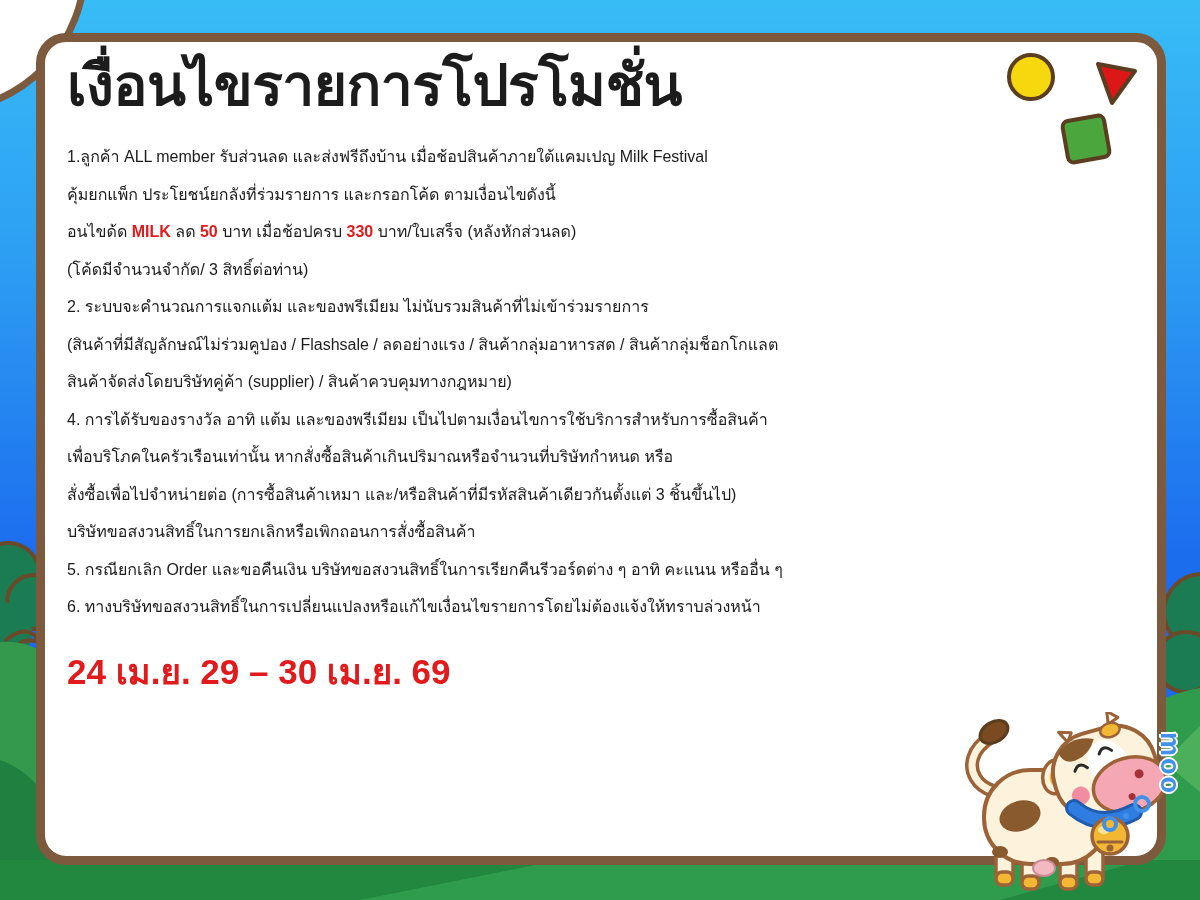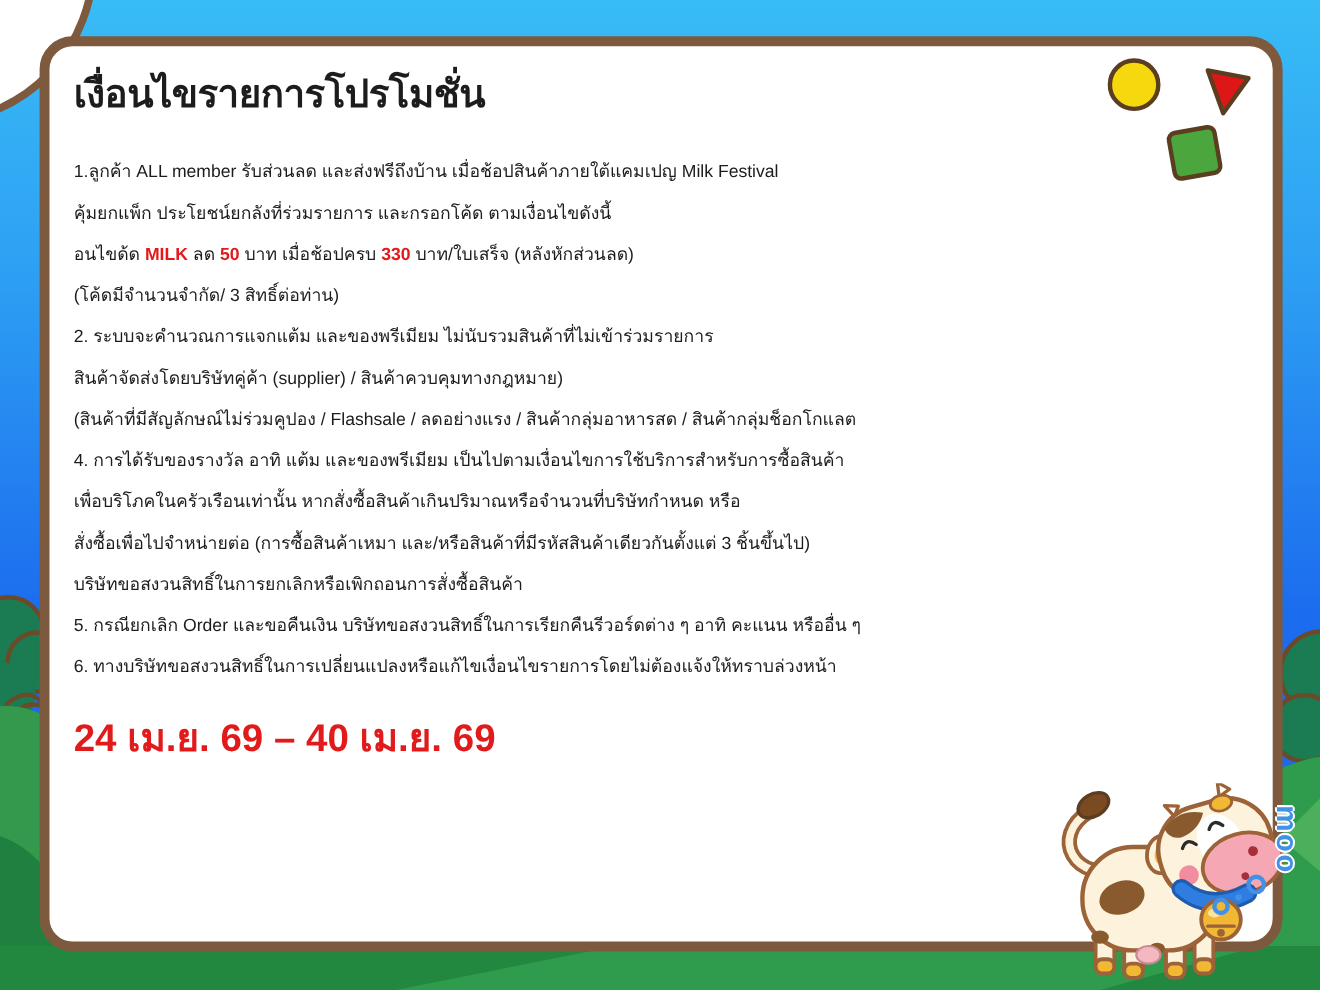--- a/index.html
+++ b/index.html
@@ -10,21 +10,21 @@
     --cow-body:#fdf3dc; --cow-spot:#8a5a2f; --cow-pink:#f5a8b4; --cow-collar:#2f7de0; --cow-gold:#f2b834;
   }
   html,body{margin:0;padding:0;}
   body{font-family:"Liberation Sans","DejaVu Sans",sans-serif;}
   .stage{position:relative;width:1200px;height:900px;overflow:hidden;
          background:linear-gradient(180deg,var(--sky-top) 0%, #2d9ff3 28%, var(--sky-bottom) 62%, #1b66ee 100%);}
   .scenery{position:absolute;left:0;top:0;z-index:1;}
   .card{position:absolute;left:36px;top:33px;width:1130px;height:832px;box-sizing:border-box;
         background:var(--card-bg);border:9px solid var(--card-border);border-radius:30px;
         padding:14px 22px 0 22px;z-index:2;}
-  .title{margin:0;font-size:35px;line-height:60px;font-weight:800;color:var(--text);letter-spacing:-0.5px;font-family:Liberation Serif, serif;}
+  .title{margin:0;font-size:57px;line-height:60px;font-weight:800;color:var(--text);letter-spacing:-0.5px;font-family:Liberation Serif, serif;}
   .terms{margin-top:22px;}
   .terms p{margin:0;font-size:16px;line-height:37.5px;font-weight:500;color:var(--text);white-space:nowrap;}
   .terms .accent{color:var(--accent-red);font-weight:700;}
   .period{margin-top:26px;font-size:35px;line-height:40px;font-weight:800;color:var(--accent-red);}
   .deco-shapes{position:absolute;left:995px;top:45px;z-index:3;}
   .cow-wrap{position:absolute;left:928px;top:712px;z-index:4;}
   .moo{position:absolute;left:1138px;top:748px;z-index:5;transform:rotate(90deg);transform-origin:center;
        font-size:27px;font-weight:800;color:var(--moo-blue);letter-spacing:2px;
        text-shadow:-2px 0 #fff,2px 0 #fff,0 -2px #fff,0 2px #fff,-1px -1px #fff,1px 1px #fff;}
   .moo-bubbles{position:absolute;left:1090px;top:790px;z-index:5;}
@@ -61,30 +61,30 @@
   </svg>
 
   <div class="card">
     <h1 class="title">เงื่อนไขรายการโปรโมชั่น</h1>
     <div class="terms">
         <p><span>1.ลูกค้า ALL member รับส่วนลด และส่งฟรีถึงบ้าน เมื่อช้อปสินค้าภายใต้แคมเปญ Milk Festival</span></p>
         <p><span>คุ้มยกแพ็ก ประโยชน์ยกลังที่ร่วมรายการ และกรอกโค้ด ตามเงื่อนไขดังนี้</span></p>
         <p><span>อนไขด้ด </span><span class="accent">MILK</span><span> ลด </span><span class="accent">50</span><span> บาท เมื่อช้อปครบ </span><span class="accent">330</span><span> บาท/ใบเสร็จ (หลังหักส่วนลด)</span></p>
         <p><span>(โค้ดมีจำนวนจำกัด/ 3 สิทธิ์ต่อท่าน)</span></p>
         <p><span>2. ระบบจะคำนวณการแจกแต้ม และของพรีเมียม ไม่นับรวมสินค้าที่ไม่เข้าร่วมรายการ</span></p>
+        <p><span> (สินค้าที่มีสัญลักษณ์ไม่ร่วมคูปอง / Flashsale / ลดอย่างแรง / สินค้ากลุ่มอาหารสด / สินค้ากลุ่มช็อกโกแลต</span></p>
         <p><span>สินค้าจัดส่งโดยบริษัทคู่ค้า (supplier) / สินค้าควบคุมทางกฎหมาย)</span></p>
-        <p><span> (สินค้าที่มีสัญลักษณ์ไม่ร่วมคูปอง / Flashsale / ลดอย่างแรง / สินค้ากลุ่มอาหารสด / สินค้ากลุ่มช็อกโกแลต</span></p>
         <p><span>4. การได้รับของรางวัล อาทิ แต้ม และของพรีเมียม เป็นไปตามเงื่อนไขการใช้บริการสำหรับการซื้อสินค้า</span></p>
         <p><span>เพื่อบริโภคในครัวเรือนเท่านั้น หากสั่งซื้อสินค้าเกินปริมาณหรือจำนวนที่บริษัทกำหนด หรือ</span></p>
         <p><span>สั่งซื้อเพื่อไปจำหน่ายต่อ (การซื้อสินค้าเหมา และ/หรือสินค้าที่มีรหัสสินค้าเดียวกันตั้งแต่ 3 ชิ้นขึ้นไป)</span></p>
         <p><span>บริษัทขอสงวนสิทธิ์ในการยกเลิกหรือเพิกถอนการสั่งซื้อสินค้า</span></p>
         <p><span>5. กรณียกเลิก Order และขอคืนเงิน บริษัทขอสงวนสิทธิ์ในการเรียกคืนรีวอร์ดต่าง ๆ อาทิ คะแนน หรืออื่น ๆ</span></p>
         <p><span>6. ทางบริษัทขอสงวนสิทธิ์ในการเปลี่ยนแปลงหรือแก้ไขเงื่อนไขรายการโดยไม่ต้องแจ้งให้ทราบล่วงหน้า</span></p>
       </div>
-    <div class="period">24 เม.ย. 69 – 40 เม.ย. 69</div>
+    <div class="period">24 เม.ย. 29 – 30 เม.ย. 69</div>
   </div>
 
   <svg class="deco-shapes" width="160" height="125" viewBox="0 0 160 125">
     <circle cx="36" cy="32" r="22" fill="var(--shape-yellow)" stroke="var(--outline-brown)" stroke-width="4"></circle>
     <path d="M103,19 L140,26 L117,58 Z" fill="var(--shape-red)" stroke="var(--outline-brown)" stroke-width="4" stroke-linejoin="round"></path>
     <rect x="70" y="73" width="42" height="42" rx="6" fill="var(--shape-green)" stroke="var(--outline-brown)" stroke-width="4" transform="rotate(-10 91 94)"></rect>
   </svg>
 
   <div class="cow-wrap">
     <svg width="250" height="185" viewBox="0 0 250 185">

